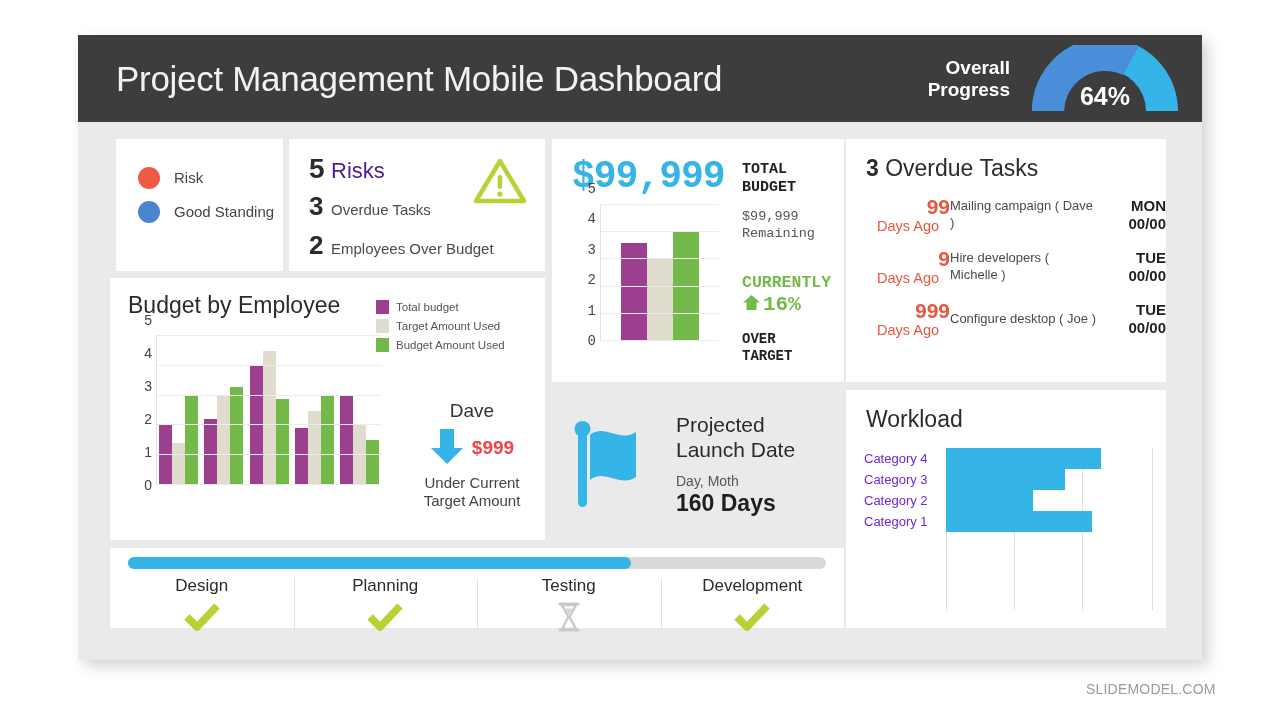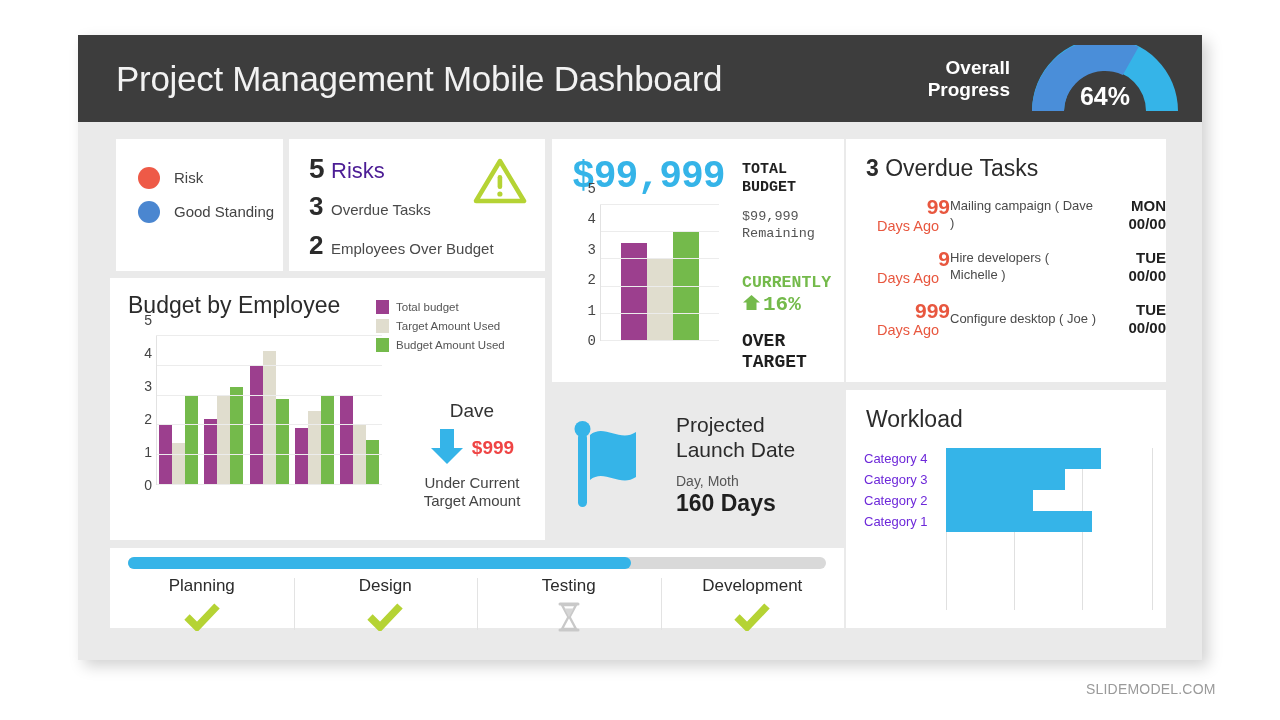--- a/index.html
+++ b/index.html
@@ -100,21 +100,21 @@
   
   #card-budget { left: 474px; top: 104px; width: 292px; height: 243px; padding: 16px 0 0 20px; font-family: Liberation Mono, monospace; }
   #budget-amount { font-size: 38px; font-weight: bold; color: #35b4e8; letter-spacing: -1px; }
   #budget-headline { position: absolute; left: 190px; top: 22px; font-size: 15px; font-weight: bold; color: #1f1f1f; line-height: 1.2; }
   #tb-chart { position: absolute; left: 22px; top: 66px; width: 145px; height: 152px; }
   #budget-right { position: absolute; left: 190px; top: 70px; width: 100px; }
   .br-remain { font-size: 13.5px; color: #555; line-height: 1.25; }
   .br-currently { font-size: 16.5px; font-weight: bold; color: #74ba4b; margin-top: 30px; }
   .br-pct-row { display: flex; align-items: center; margin-top: 1px; }
   .br-pct { font-size: 21px; font-weight: bold; color: #74ba4b; margin-left: 2px; }
-  .br-over { font-size: 18px; font-weight: bold; color: #1f1f1f; margin-top: 14px; line-height: 1.2; }
+  .br-over { font-size: 14px; font-weight: bold; color: #1f1f1f; margin-top: 14px; line-height: 1.2; }
 
   
   #launch { position: absolute; left: 474px; top: 355px; width: 292px; height: 150px; display: flex; align-items: center; }
   #flag-icon { margin-left: 22px; flex: none; }
   #launch-text { margin-left: 24px; }
   #launch-title { font-size: 21px; color: #2b2b2b; line-height: 1.18; }
   #launch-sub { font-size: 14px; color: #555; margin-top: 10px; }
   #launch-days { font-size: 23px; font-weight: bold; color: #1f1f1f; margin-top: 1px; }
 
   
@@ -438,29 +438,29 @@
         </div>
     </div>
   </div>
 
   <div class="card" id="card-phases">
     <div id="phase-track">
       <div id="phase-fill" style="width: 72%;"></div>
     </div>
     <div id="phase-cols">
         <div class="phase-col">
-          <div class="phase-name">Planning</div>
+          <div class="phase-name">Design</div>
           <div class="phase-icon">
             <svg width="36" height="28" viewBox="0 0 36 28">
               <path d="M3 14 L13 24 L33 3" fill="none" stroke="#b5d334" stroke-width="7.5" stroke-linecap="butt" stroke-linejoin="miter"></path>
             </svg>
           </div>
         </div>
         <div class="phase-col">
-          <div class="phase-name">Design</div>
+          <div class="phase-name">Planning</div>
           <div class="phase-icon">
             <svg width="36" height="28" viewBox="0 0 36 28">
               <path d="M3 14 L13 24 L33 3" fill="none" stroke="#b5d334" stroke-width="7.5" stroke-linecap="butt" stroke-linejoin="miter"></path>
             </svg>
           </div>
         </div>
         <div class="phase-col">
           <div class="phase-name">Testing</div>
           <div class="phase-icon">
             <svg width="24" height="30" viewBox="0 0 24 30">

